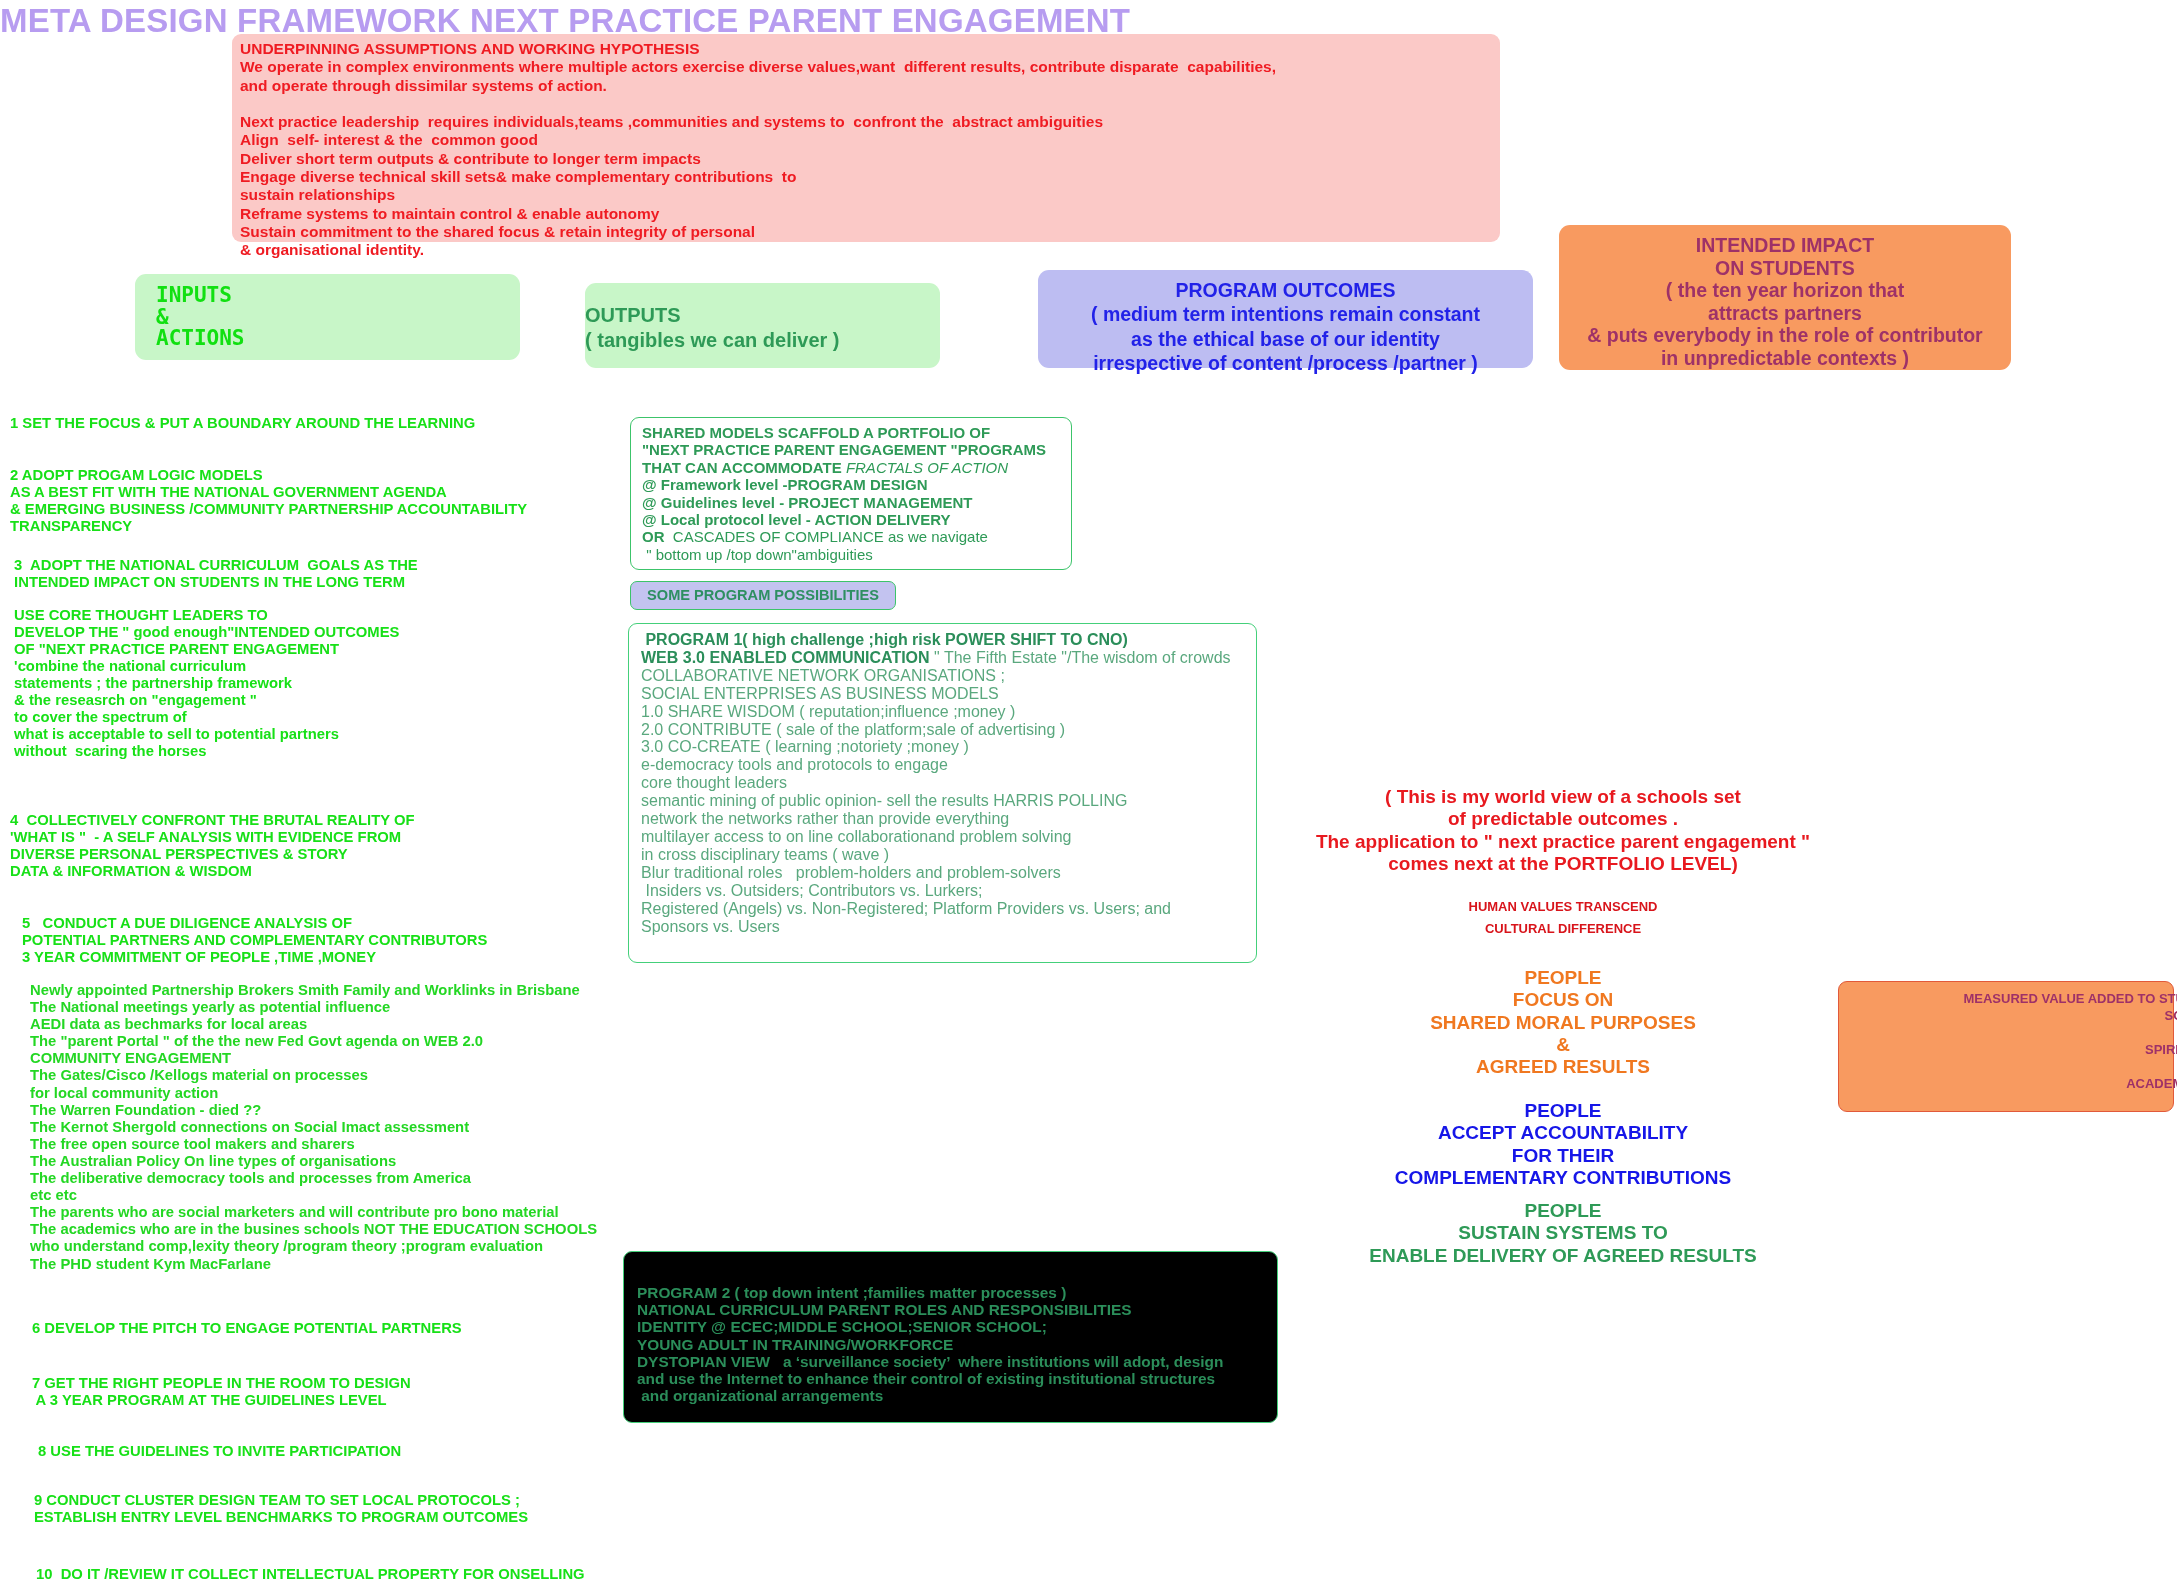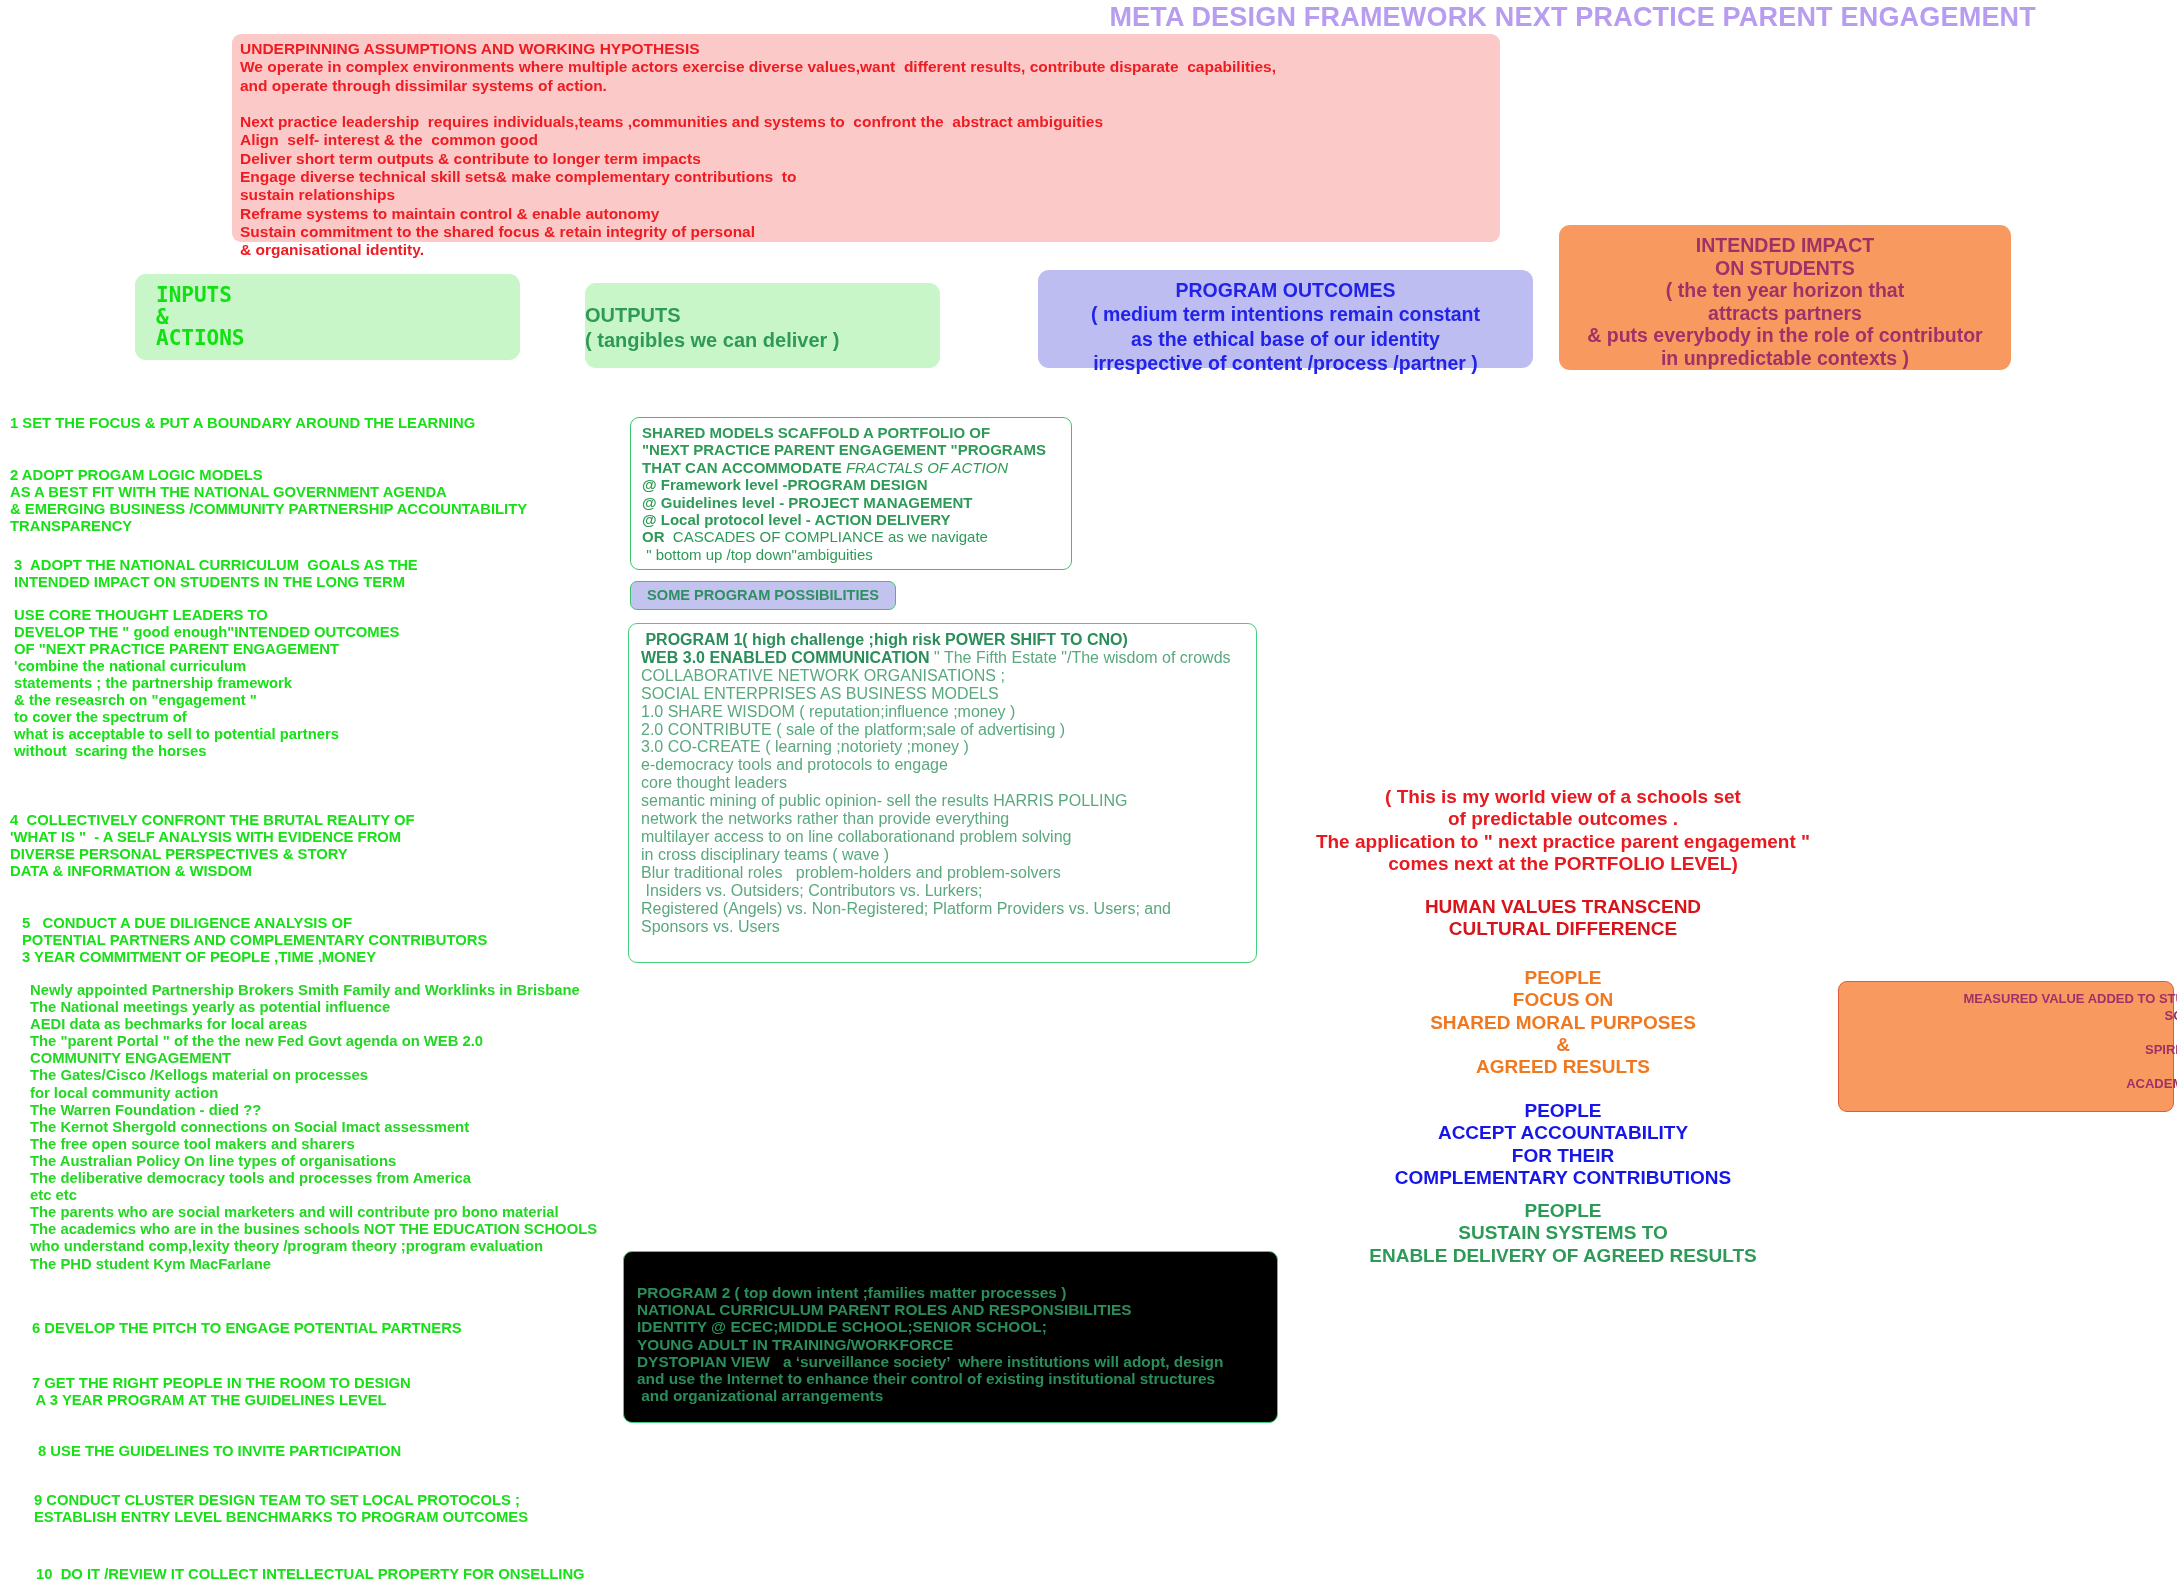--- a/index.html
+++ b/index.html
@@ -4,22 +4,22 @@
 <style>
   html,body{margin:0;padding:0;background:#ffffff;}
   body{
     width:2177px;height:1592px;position:relative;overflow:hidden;
     font-family:"Liberation Sans",sans-serif;
   }
   .abs{position:absolute;}
   .pre{white-space:pre;}
   
   #page-title{
-    left:0;top:2px;width:2036px;text-align:right;
-    color:#b79cf0;font-weight:bold;font-size:27px;letter-spacing:.2px;
+    left:0;top:2px;width:2036px;text-align:left;
+    color:#b79cf0;font-weight:bold;font-size:33px;letter-spacing:.2px;
   }
   
   #assumptions-box{
     left:232px;top:34px;width:1268px;height:208px;
     background:#fbc9c7;border-radius:9px;
   }
   #assumptions-text{
     position:absolute;left:8px;top:6px;right:6px;
     color:#ef1b22;font-weight:bold;font-size:15.5px;line-height:18.3px;
   }
@@ -98,21 +98,21 @@
     position:absolute;left:13px;top:32px;color:#2b8e5a;font-weight:bold;
     font-size:15.4px;line-height:17.2px;
   }
   
   #worldview-text{
     left:1243px;top:786px;width:640px;text-align:center;
     color:#e8191f;font-weight:bold;font-size:19px;line-height:22.3px;
   }
   #human-values-text{
     left:1243px;top:896px;width:640px;text-align:center;
-    color:#d8141b;font-weight:bold;font-size:19px;line-height:22.3px;
+    color:#d8141b;font-weight:bold;font-size:13px;line-height:22.3px;
   }
   #people-focus-text{
     left:1243px;top:967px;width:640px;text-align:center;
     color:#f07820;font-weight:bold;font-size:19px;line-height:22.3px;
   }
   #people-accountability-text{
     left:1243px;top:1100px;width:640px;text-align:center;
     color:#1616e8;font-weight:bold;font-size:19px;line-height:22.3px;
   }
   #people-sustain-text{

